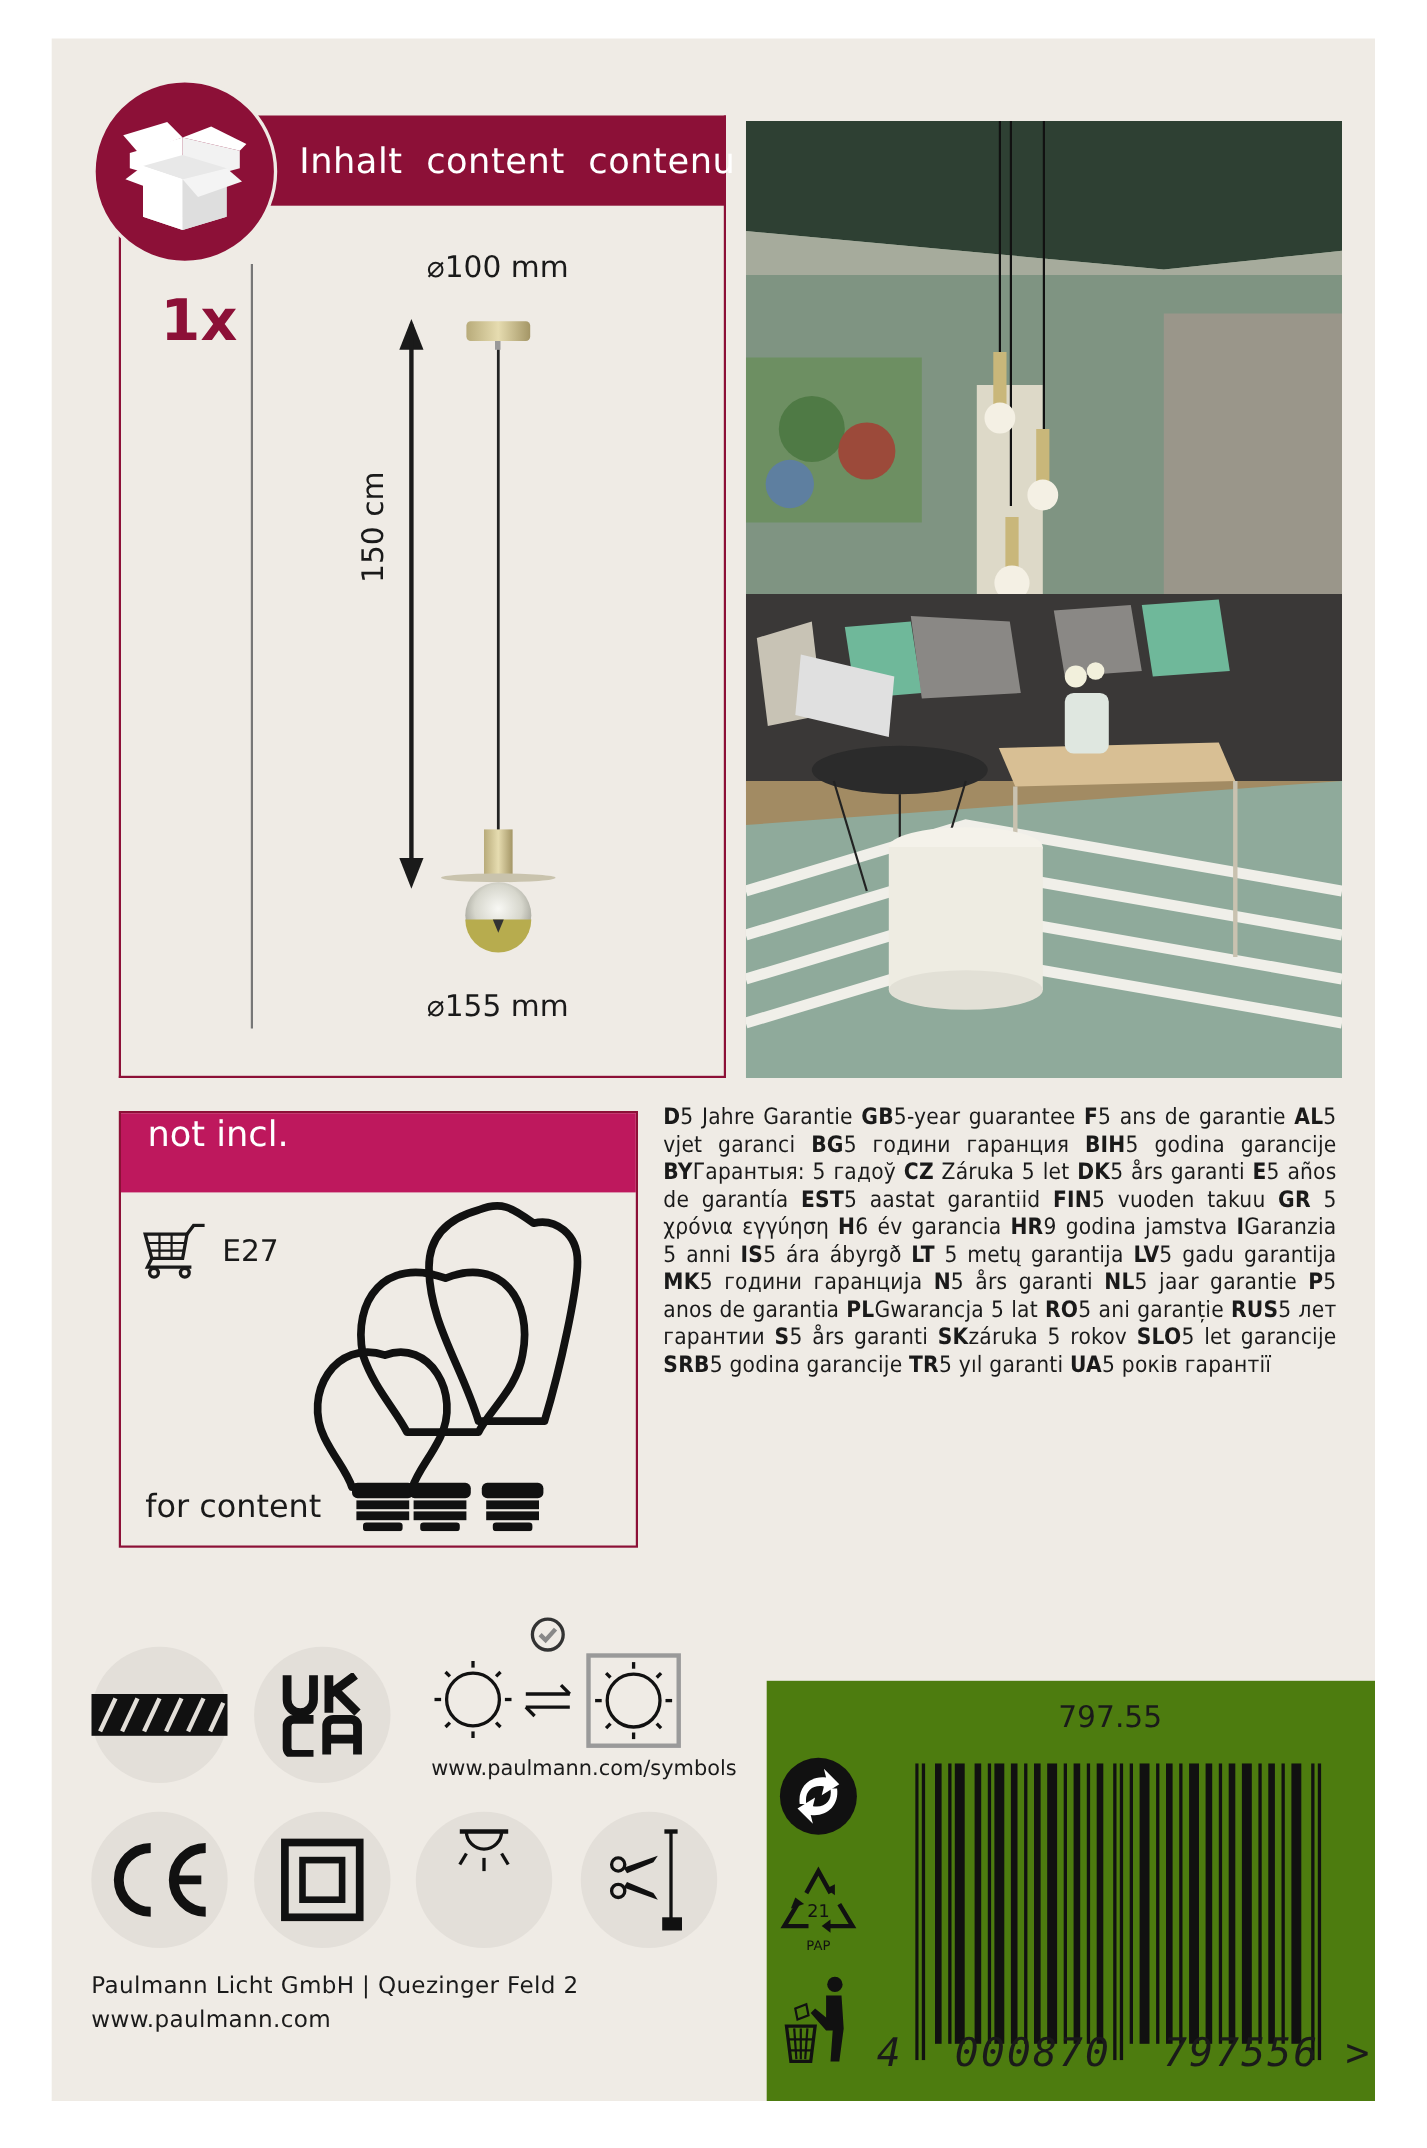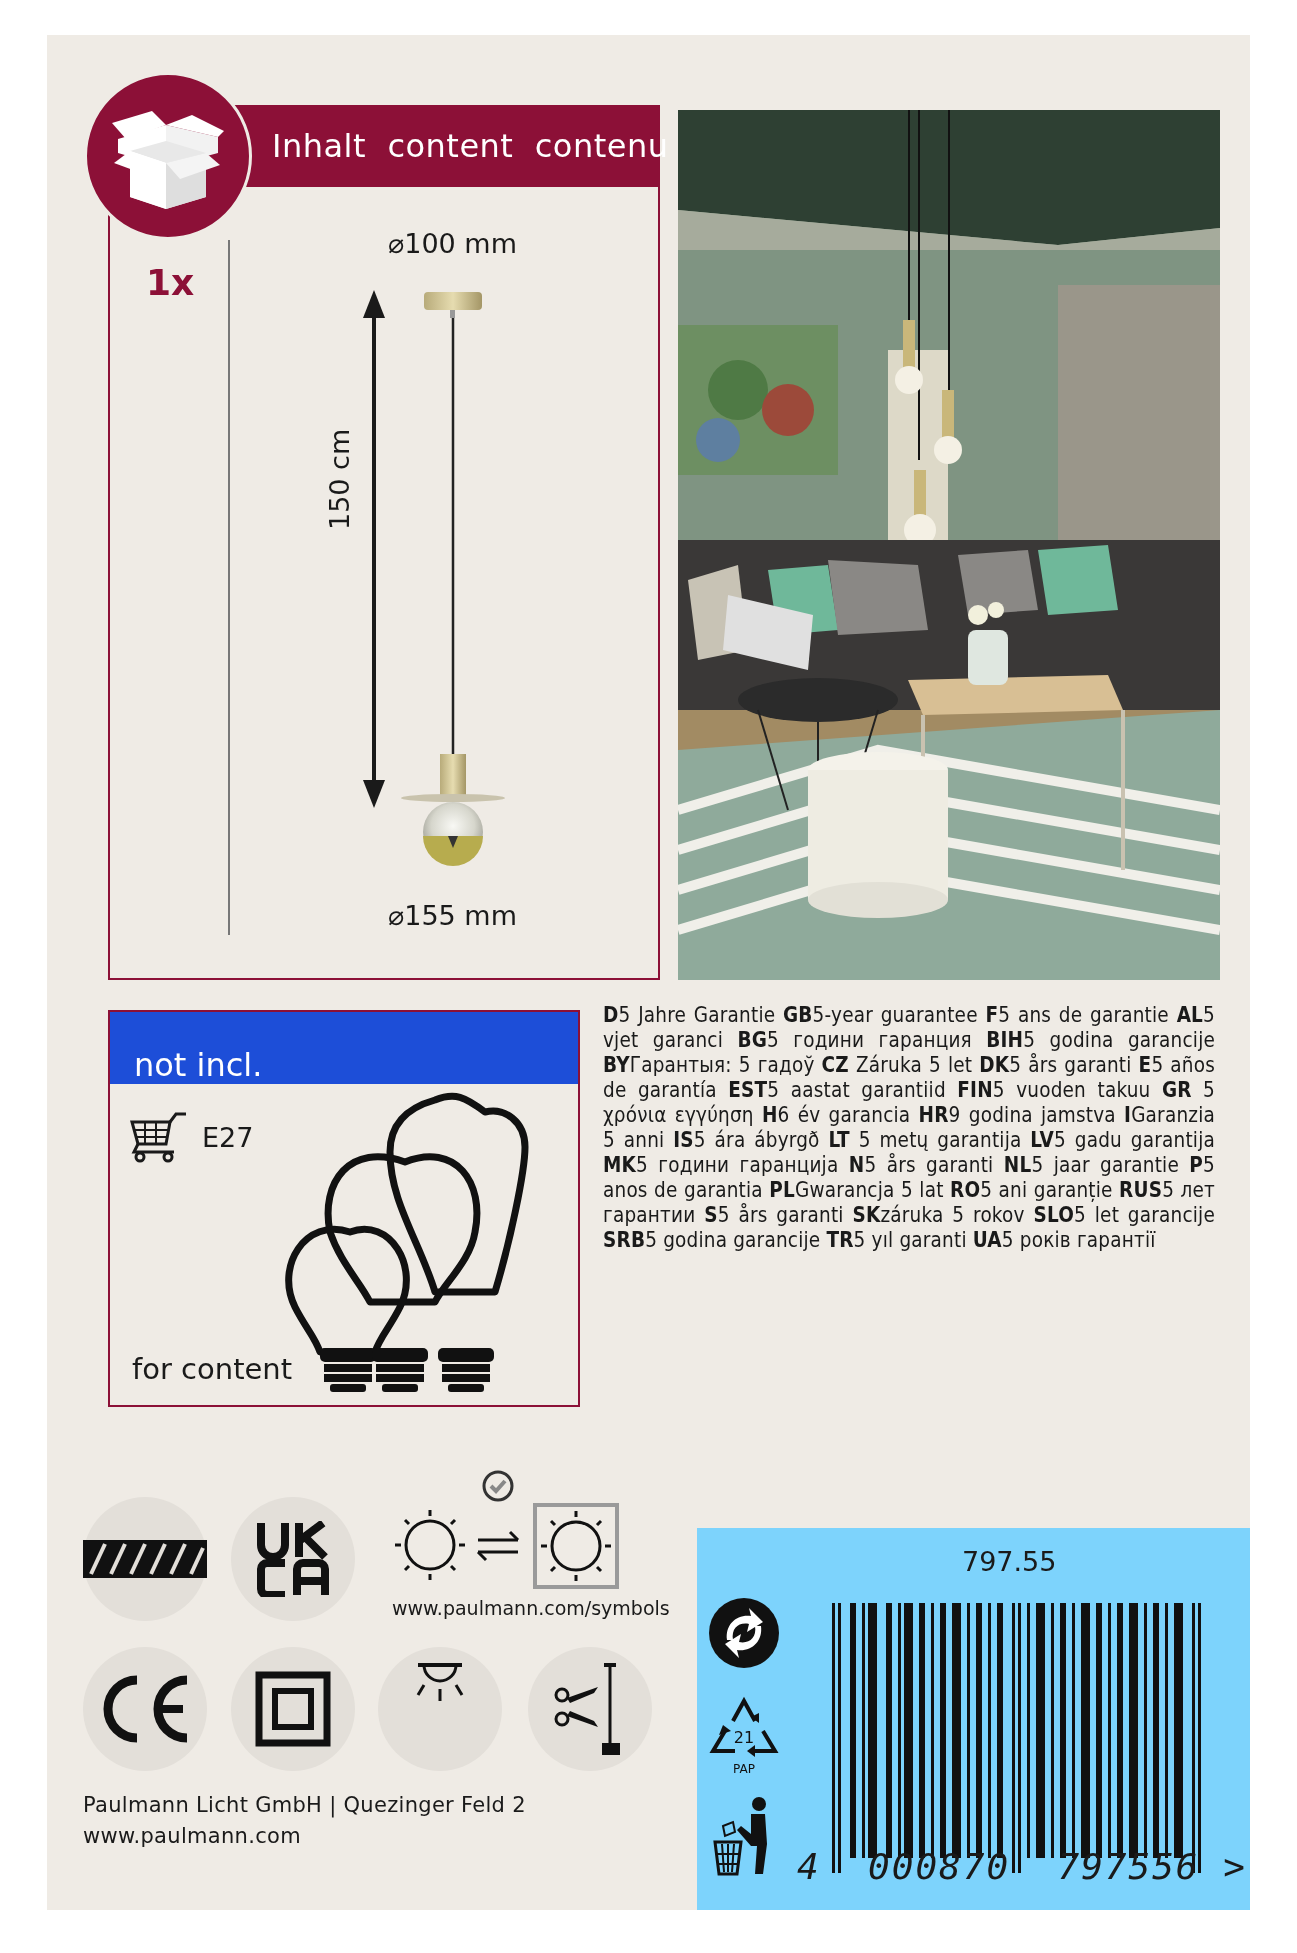--- a/index.html
+++ b/index.html
@@ -5,55 +5,55 @@
   * { box-sizing: border-box; margin: 0; padding: 0; }
   html, body { width: 1297px; height: 1953px; background: #ffffff; overflow: hidden; }
   body { position: relative; font-family: "DejaVu Sans", sans-serif; color: #1a1a1a; }
   .panel { position: absolute; left: 47px; top: 35px; width: 1203px; height: 1875px; background: #efebe5; }
 
   
   .content-box { position: absolute; left: 108px; top: 105px; width: 552px; height: 875px; border: 2px solid #8c1037; border-top: none; }
   .content-header { position: absolute; left: 230px; top: 105px; width: 430px; height: 82px; background: #8c1037; color: #fff; font-size: 32px; display: flex; align-items: center; padding-left: 42px; letter-spacing: 0.5px; }
   .content-header span { white-space: pre; }
   .box-circle { position: absolute; left: 84px; top: 72px; width: 168px; height: 168px; border-radius: 50%; background: #8c1037; border: 3px solid #efebe5; display: flex; align-items: center; justify-content: center; }
-  .qty { position: absolute; left: 146px; top: 262px; font-size: 36px; font-weight: bold; color: #8c1037; }
+  .qty { position: absolute; left: 146px; top: 262px; font-size: 52px; font-weight: bold; color: #8c1037; }
   .qty-divider { position: absolute; left: 228px; top: 240px; width: 2px; height: 695px; background: #777; }
   .dim-top { position: absolute; left: 388px; top: 228px; font-size: 27px; }
   .dim-bottom { position: absolute; left: 388px; top: 900px; font-size: 27px; }
   .dim-height { position: absolute; left: 324px; top: 530px; font-size: 27px; transform: rotate(-90deg); transform-origin: left top; }
   .arrow-line { position: absolute; left: 372px; top: 295px; width: 4px; height: 505px; background: #1a1a1a; }
   .arrow-up { position: absolute; left: 363px; top: 290px; width: 0; height: 0; border-left: 11px solid transparent; border-right: 11px solid transparent; border-bottom: 28px solid #1a1a1a; }
   .arrow-down { position: absolute; left: 363px; top: 780px; width: 0; height: 0; border-left: 11px solid transparent; border-right: 11px solid transparent; border-top: 28px solid #1a1a1a; }
   .lamp-svg { position: absolute; left: 400px; top: 288px; }
 
   
   .photo { position: absolute; left: 678px; top: 110px; width: 542px; height: 870px; overflow: hidden; }
 
   
   .notincl-box { position: absolute; left: 108px; top: 1010px; width: 472px; height: 397px; border: 2px solid #8c1037; }
-  .notincl-header { position: absolute; left: 0; top: 0; width: 100%; height: 72px; background: #1d4ed8; color: #fff; font-size: 32px; display: flex; align-items: flex-end; padding-left: 24px; }
+  .notincl-header { position: absolute; left: 0; top: 0; width: 100%; height: 72px; background: #be185d; color: #fff; font-size: 32px; display: flex; align-items: flex-start; padding-left: 24px; }
   .cart { position: absolute; left: 20px; top: 100px; }
   .socket-label { position: absolute; left: 92px; top: 110px; font-size: 27px; }
   .bulbs { position: absolute; left: 170px; top: 80px; }
   .for-example { position: absolute; left: 22px; top: 340px; font-size: 29px; }
 
   
   .warranty { position: absolute; left: 603px; top: 1003px; width: 612px; font-family: "DejaVu Sans Condensed", "DejaVu Sans", sans-serif; font-size: 20.5px; line-height: 25px; text-align: justify; letter-spacing: 0.2px; }
   .warranty b { font-weight: bold; }
   .italy { position: absolute; left: 603px; top: 1352px; font-size: 24px; line-height: 30px; }
 
   
   .sym { position: absolute; width: 124px; height: 124px; border-radius: 50%; background: #e3dfd9; display: flex; align-items: center; justify-content: center; }
   .symurl { position: absolute; left: 392px; top: 1597px; font-size: 19px; }
   .energy { position: absolute; left: 390px; top: 1470px; }
 
   .address { position: absolute; left: 83px; top: 1790px; font-size: 21px; line-height: 31px; letter-spacing: 0.3px; }
 
   
-  .bc-panel { position: absolute; left: 697px; top: 1528px; width: 553px; height: 382px; background: #7dd3fc; }
+  .bc-panel { position: absolute; left: 697px; top: 1528px; width: 553px; height: 382px; background: #4d7c0f; }
   .article { position: absolute; left: 265px; top: 18px; font-size: 27px; }
   .barcode { position: absolute; left: 135px; top: 75px; }
   .bc-digits { position: absolute; left: 100px; top: 318px; font-family: "DejaVu Sans Mono", monospace; font-size: 36px; letter-spacing: 2px; white-space: pre; font-style: italic; }
   .green-dot { position: absolute; left: 10px; top: 68px; }
   .recycle { position: absolute; left: 10px; top: 165px; }
   .tidyman { position: absolute; left: 12px; top: 268px; }
 </style>
 </head>
 <body>
 

